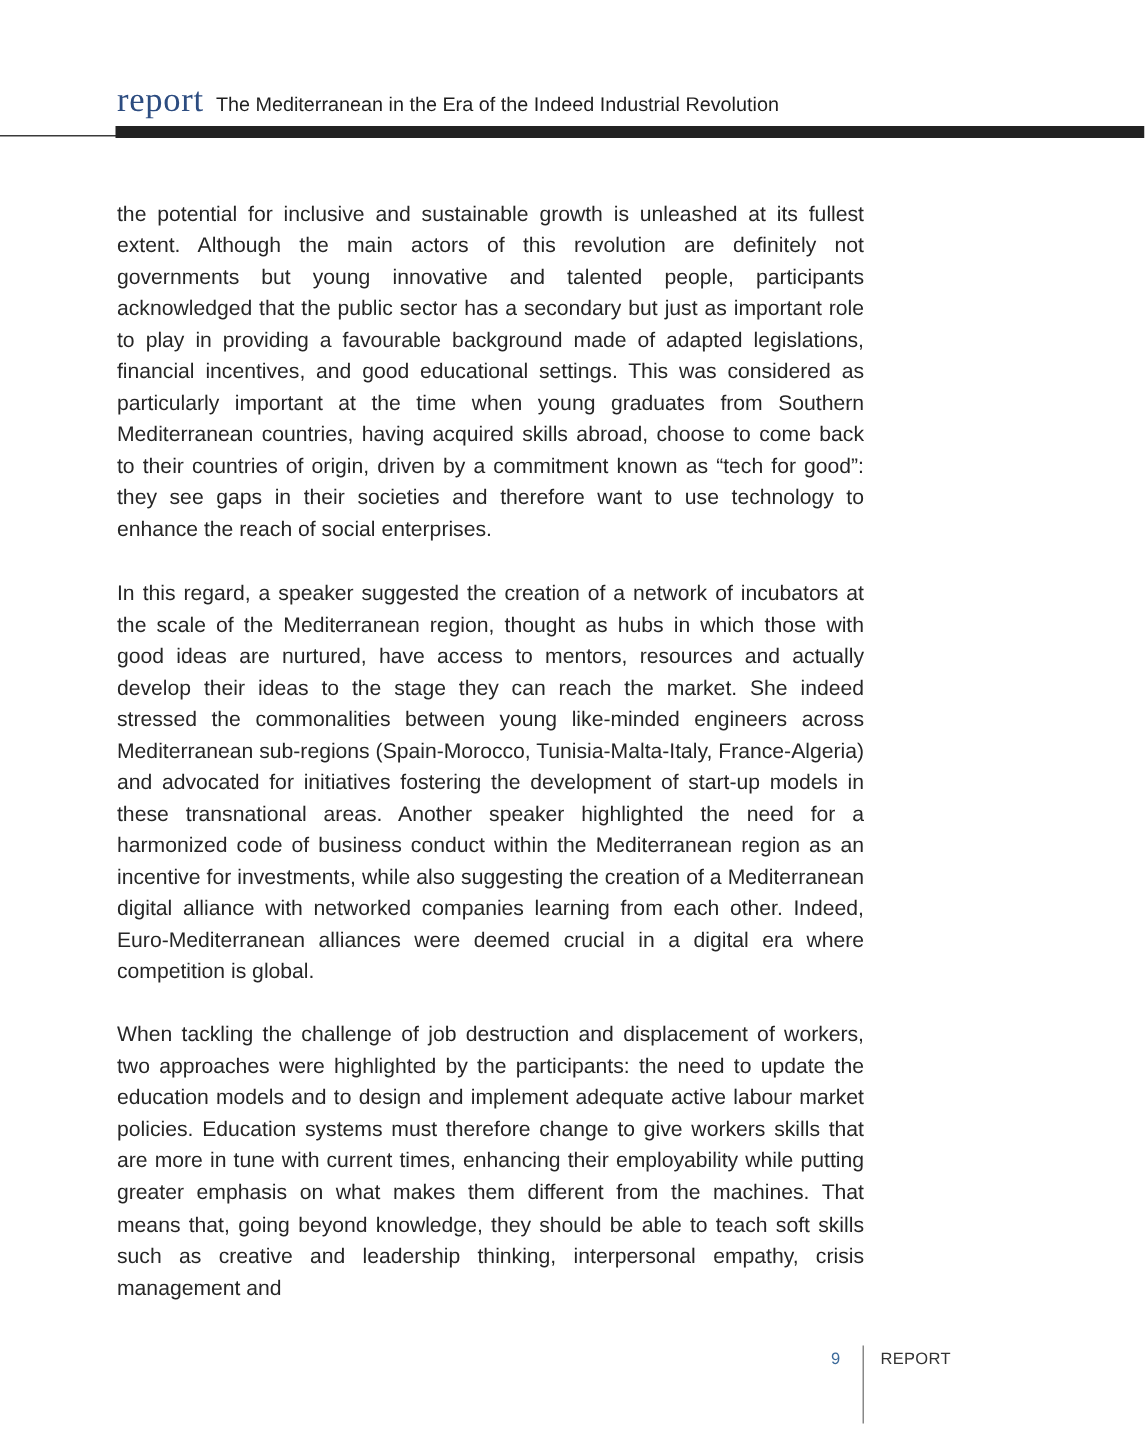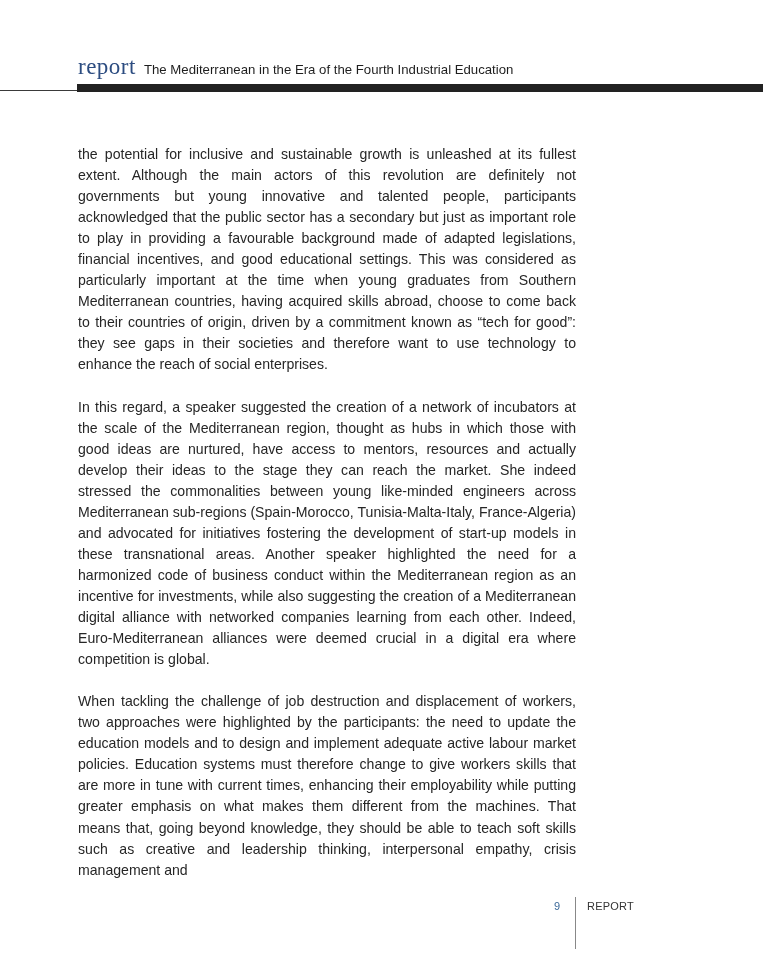--- a/index.html
+++ b/index.html
@@ -50,21 +50,21 @@
       position: absolute;
       left: 77px;
       top: 84px;
       right: 0;
       height: 8px;
       background: #222222;
     }
     .body-text {
       position: absolute;
       left: 78px;
-      top: 144px;
+      top: 132px;
       width: 498px;
       font-size: 14.1px;
       line-height: 21.05px;
       text-align: justify;
       color: #262626;
     }
     .body-text p {
       margin: 0 0 21.05px 0;
     }
     .footer-page {
@@ -89,21 +89,21 @@
       font-size: 11px;
       color: #333333;
       letter-spacing: 0.2px;
     }
   </style>
 </head>
 <body>
 
 <div class="header">
   <span class="brand">report</span>
-  <span class="doc-title">The Mediterranean in the Era of the Fourth Industrial Education</span>
+  <span class="doc-title">The Mediterranean in the Era of the Indeed Industrial Revolution</span>
 </div>
 
 <div class="rule-thin"></div>
 <div class="rule-thick"></div>
 
 <div class="body-text">
   <p>the potential for inclusive and sustainable growth is unleashed at its fullest extent. Although the main actors of this revolution are definitely not governments but young innovative and talented people, participants acknowledged that the public sector has a secondary but just as important role to play in providing a favourable background made of adapted legislations, financial incentives, and good educational settings. This was considered as particularly important at the time when young graduates from Southern Mediterranean countries, having acquired skills abroad, choose to come back to their countries of origin, driven by a commitment known as “tech for good”: they see gaps in their societies and therefore want to use technology to enhance the reach of social enterprises.</p>
   <p>In this regard, a speaker suggested the creation of a network of incubators at the scale of the Mediterranean region, thought as hubs in which those with good ideas are nurtured, have access to mentors, resources and actually develop their ideas to the stage they can reach the market. She indeed stressed the commonalities between young like-minded engineers across Mediterranean sub-regions (Spain-Morocco, Tunisia-Malta-Italy, France-Algeria) and advocated for initiatives fostering the development of start-up models in these transnational areas. Another speaker highlighted the need for a harmonized code of business conduct within the Mediterranean region as an incentive for investments, while also suggesting the creation of a Mediterranean digital alliance with networked companies learning from each other. Indeed, Euro-Mediterranean alliances were deemed crucial in a digital era where competition is global.</p>
   <p>When tackling the challenge of job destruction and displacement of workers, two approaches were highlighted by the participants: the need to update the education models and to design and implement adequate active labour market policies. Education systems must therefore change to give workers skills that are more in tune with current times, enhancing their employability while putting greater emphasis on what makes them different from the machines. That means that, going beyond knowledge, they should be able to teach soft skills such as creative and leadership thinking, interpersonal empathy, crisis management and</p>
 </div>

